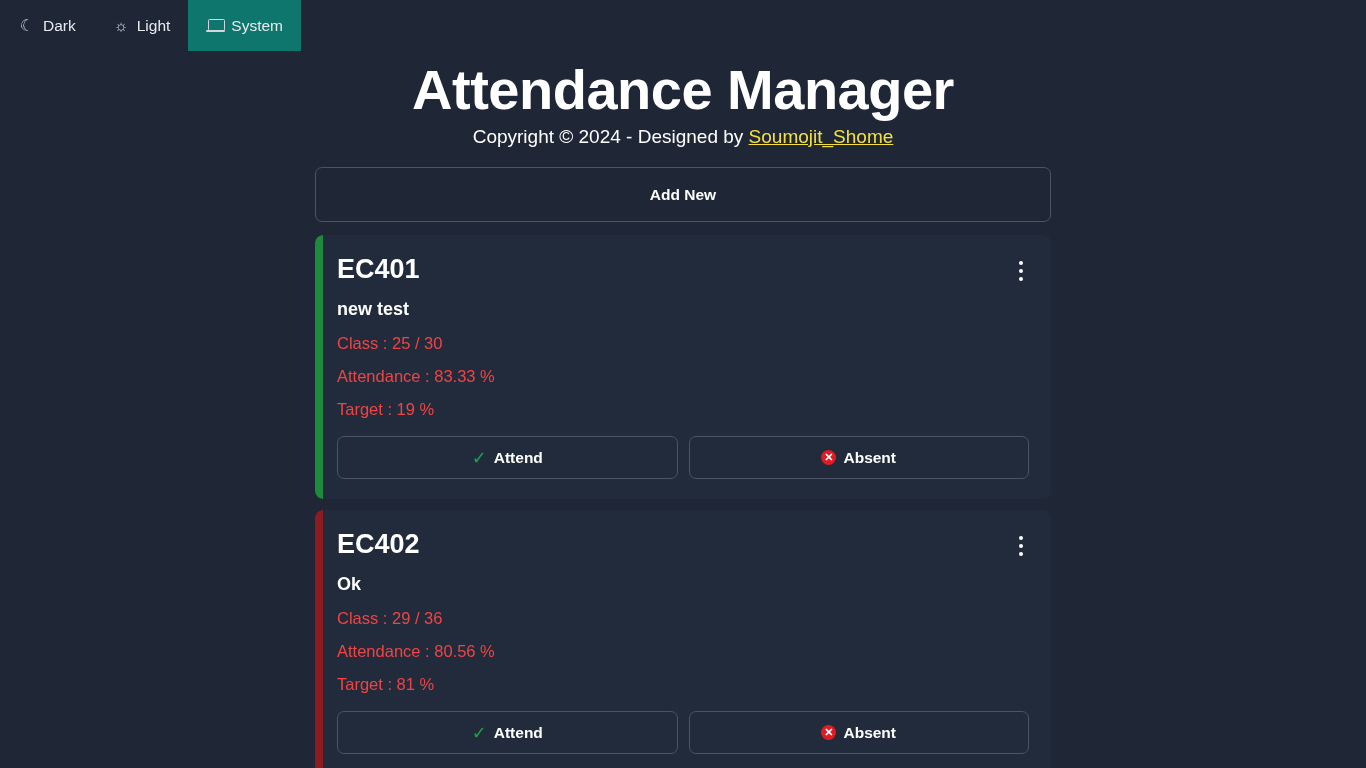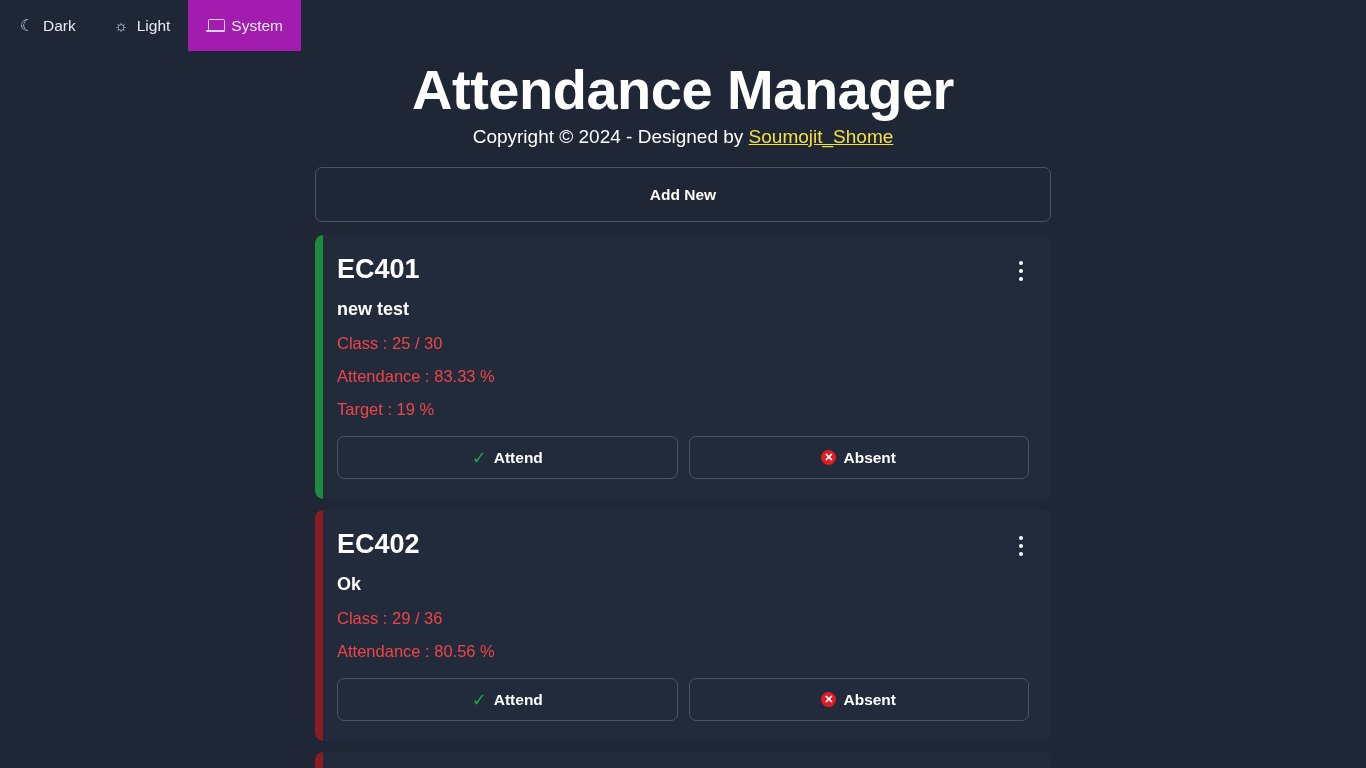--- a/index.html
+++ b/index.html
@@ -33,21 +33,21 @@
     background: transparent;
     border: none;
     color: #e8eaf0;
     font-family: "Liberation Sans", sans-serif;
     font-size: 15.5px;
     cursor: pointer;
     white-space: nowrap;
   }
 
   .theme-btn.active {
-    background: #a21caf;
+    background: #0f766e;
   }
 
   .theme-btn .glyph {
     display: inline-flex;
     align-items: center;
     justify-content: center;
     width: 18px;
     height: 18px;
     color: #d2d6df;
     font-size: 16px;
@@ -306,20 +306,21 @@
         <div class="card-title">EC402</div>
         <button class="kebab-btn">
           <span></span>
             <span></span>
             <span></span>
         </button>
       </div>
       <div class="card-desc">Ok</div>
       <div class="card-stat">Class : 29 / 36</div>
       <div class="card-stat">Attendance : 80.56 %</div>
+      <div class="card-stat">Target : 81 %</div>
       <div class="card-actions">
         <button class="action-btn">
           <span class="check-icon">✓</span>
           <span>Attend</span>
         </button>
         <button class="action-btn">
           <span class="xcircle-icon">✕</span>
           <span>Absent</span>
         </button>
       </div>

